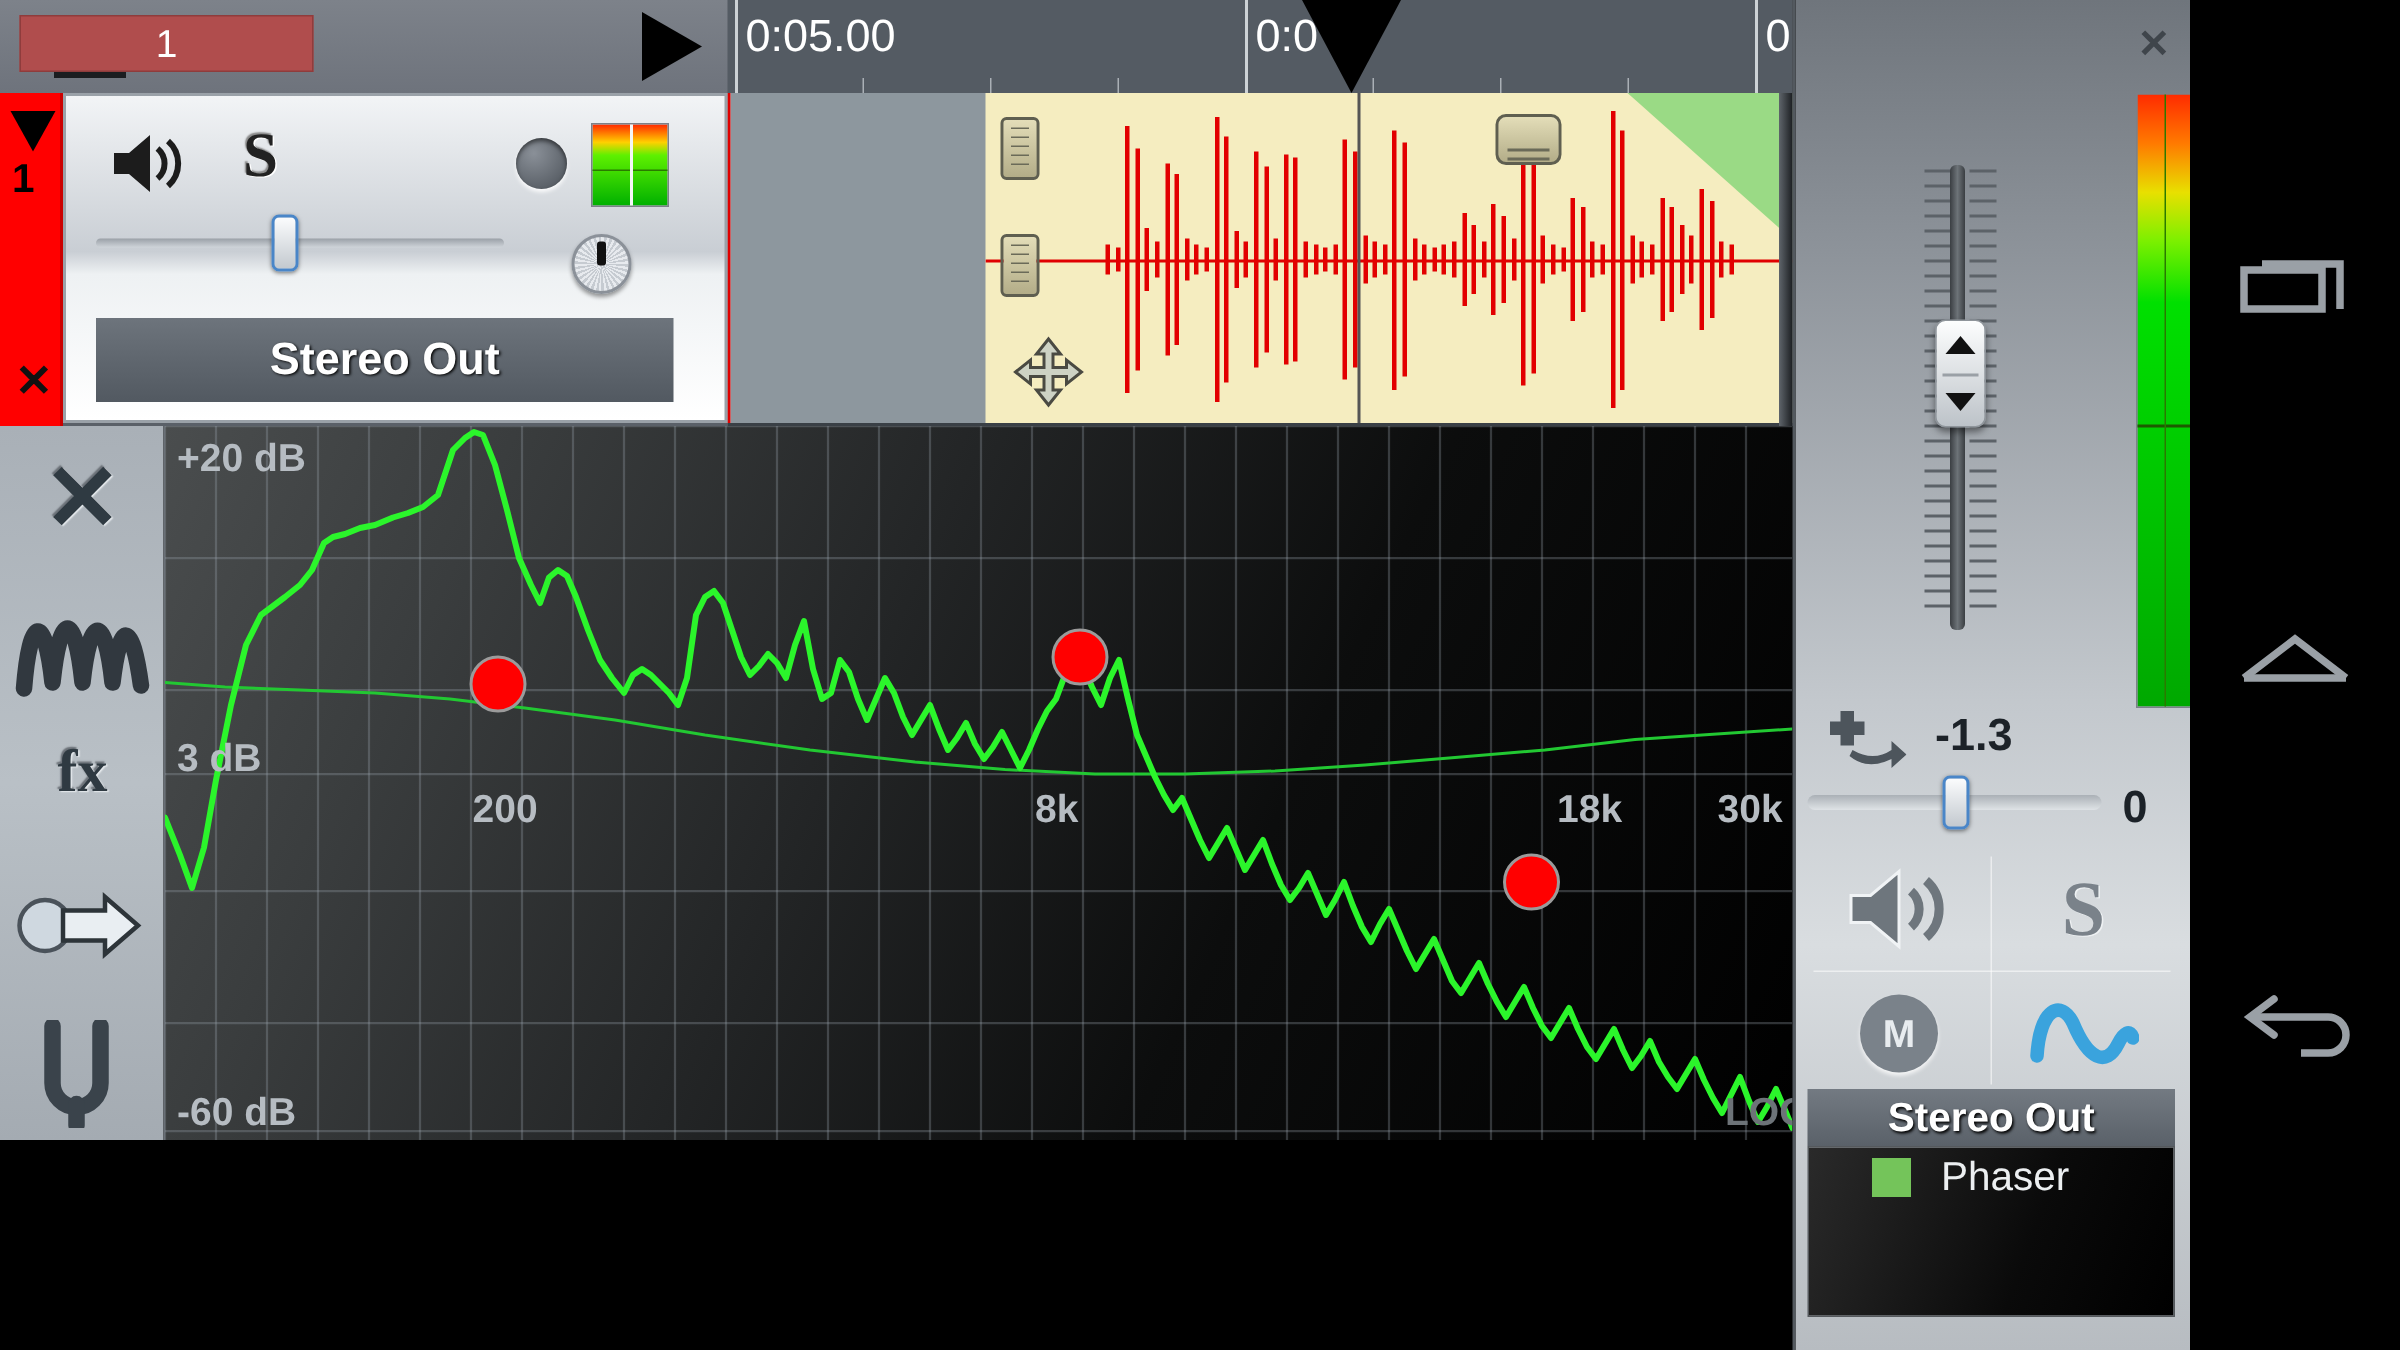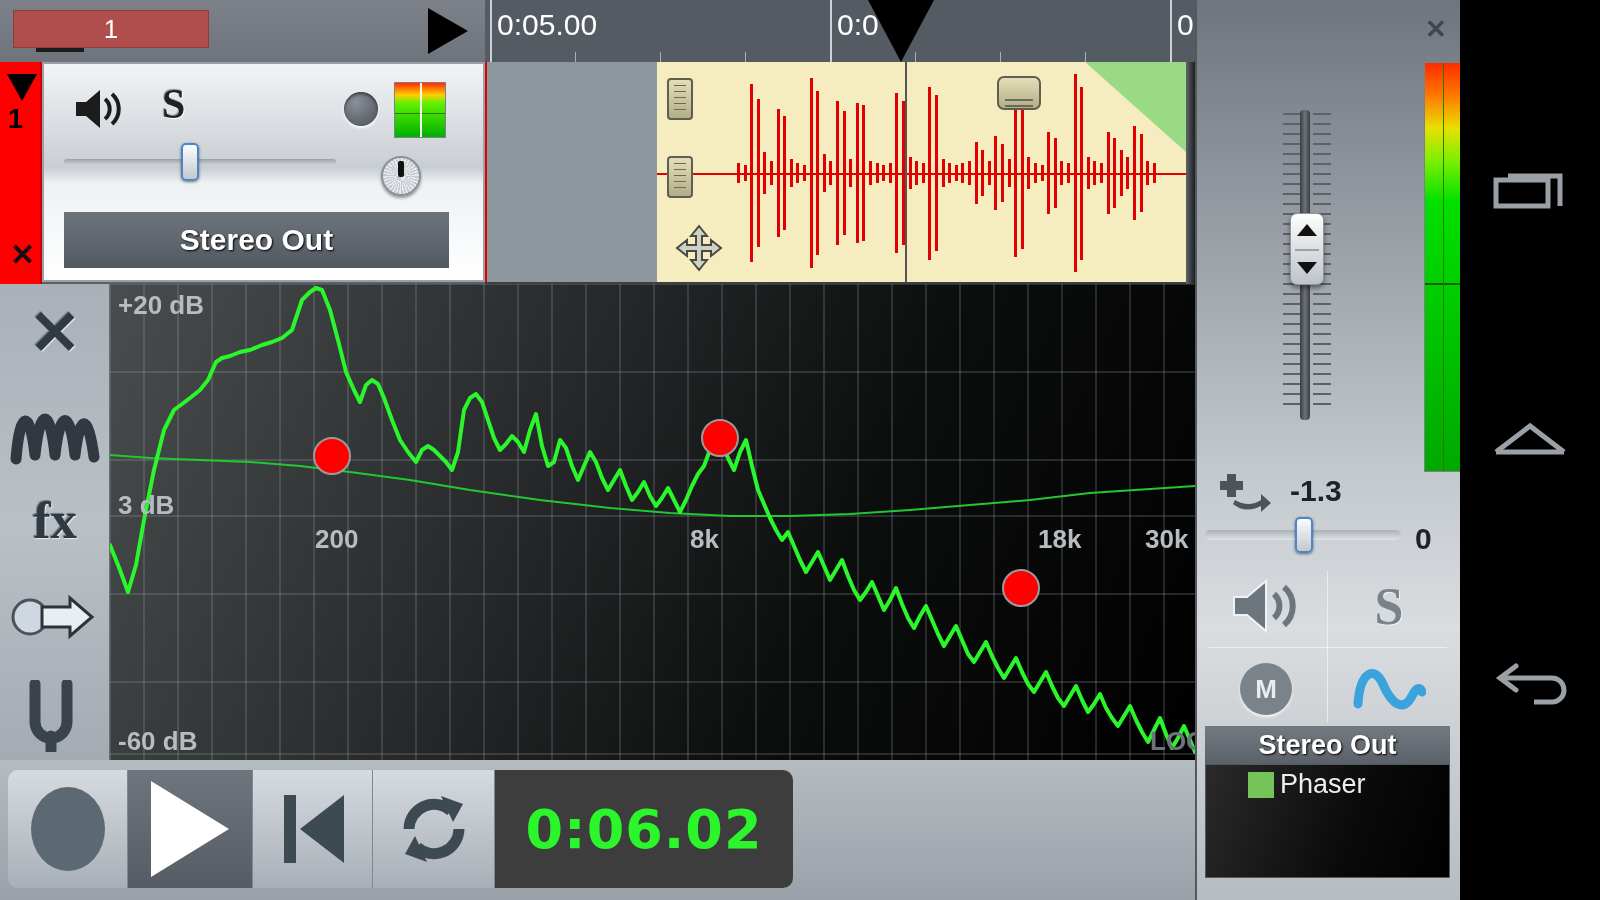--- a/index.html
+++ b/index.html
@@ -158,21 +158,21 @@
   .quad { position:absolute; left:1205px; top:565px; width:245px; height:165px; }
   .quad .cell { position:absolute; width:122px; height:82px; display:flex;
     align-items:center; justify-content:center; }
   .quad .vsep { position:absolute; left:122px; top:6px; width:1px; height:152px; background:rgba(255,255,255,.55); }
   .quad .hsep { position:absolute; left:4px; top:82px; width:238px; height:1px; background:rgba(255,255,255,.55); }
   .stereolabel { position:absolute; left:1205px; top:726px; width:245px; height:38px;
     background:linear-gradient(#737a82,#5a6169); color:#fff; font-size:27px; font-weight:bold;
     display:flex; align-items:center; justify-content:center; text-shadow:1px 1px 2px #000; }
   .fxlist { position:absolute; left:1205px; top:764px; width:245px; height:114px;
     background:linear-gradient(110deg,#2a2a2a,#0a0a0a 60%,#000); border:1px solid #55595d; }
-  .fxitem { position:absolute; left:6px; top:4px; display:flex; align-items:center; gap:6px;padding-left:36px; }
+  .fxitem { position:absolute; left:6px; top:4px; display:flex; align-items:center; gap:20px;padding-left:36px; }
   .fxsw { width:26px; height:26px; background:#74c45a; }
   .fxname { color:#eceff1; font-size:27px; }
 
   
   .navbar { position:absolute; left:1460px; top:0; width:140px; height:900px; background:#000; }
   .navicon { position:absolute; left:0; width:140px; display:flex;
     align-items:center; justify-content:center; }
   .scrollbar-v { position:absolute; left:1186px; top:62px; width:9px; height:222px;
     background:linear-gradient(90deg,#5f656b,#1c1f22); }
 </style>
@@ -333,21 +333,21 @@
   </div>
   <div class="scrollbar-v"></div>
 
   <div class="toolrail">
     <div class="ti" style="top:18px;font-size:62px;line-height:1;">✕</div>
     <div class="ti" style="top:115px;">
       <svg width="90" height="66" viewBox="0 0 90 66">
         <path d="M6 60 C10 10, 20 10, 25 56 C30 8, 40 8, 45 56 C50 10, 60 10, 65 56 C70 14, 78 14, 84 58" stroke="#31383f" stroke-width="11" fill="none" stroke-linecap="round" stroke-linejoin="round"></path>
       </svg>
     </div>
-    <div class="ti" style="top:210px;font-size:53px;font-family:'Liberation Serif',serif;line-height:1;">fx</div>
+    <div class="ti" style="top:210px;font-size:40px;font-family:'Liberation Serif',serif;line-height:1;">fx</div>
     <div class="ti" style="top:305px;">
       <svg width="94" height="56" viewBox="0 0 94 56">
         <circle cx="22" cy="28" r="17" fill="#cfd8e0" stroke="#4a525a" stroke-width="3"></circle>
         <path d="M34 18 h28 v-9 l22 19 -22 19 v-9 h-28 z" fill="#e9eef2" stroke="#2d3439" stroke-width="3"></path>
       </svg>
     </div>
     <div class="ti" style="top:396px;">
       <svg width="80" height="72" viewBox="0 0 80 72">
         <path d="M20 4 L20 42 a16 16 0 0 0 32 0 L52 4" stroke="#3a434b" stroke-width="11" fill="none" stroke-linecap="round"></path>
         <path d="M36 56 L36 70" stroke="#3a434b" stroke-width="11" stroke-linecap="round"></path>
@@ -405,46 +405,20 @@
     <div class="lbl" style="left:8px; top:6px">+20 dB</div>
     <div class="lbl" style="left:8px; top:206px">3 dB</div>
     <div class="lbl" style="left:8px; top:442px">-60 dB</div>
     <div class="lbl" style="left:205px; top:240px">200</div>
     <div class="lbl" style="left:580px; top:240px">8k</div>
     <div class="lbl" style="left:928px; top:240px">18k</div>
     <div class="lbl" style="left:1035px; top:240px">30k</div>
     <div class="lbl" style="left:1040px; top:442px; color:#6d7378">LOG</div>
   </div>
 
-  <div class="transport">
-    <div class="tbtn r1" style="left:8px; width:120px">
-      <div style="width:74px;height:84px;border-radius:50%;background:#5d6972;"></div>
-    </div>
-    <div class="tbtn dark" style="left:128px; width:125px">
-      <div style="width:0;height:0;border-left:78px solid #fff;border-top:48px solid transparent;border-bottom:48px solid transparent;"></div>
-    </div>
-    <div class="tbtn" style="left:253px; width:120px">
-      <svg width="70" height="76" viewBox="0 0 70 76">
-        <rect x="6" y="4" width="12" height="68" fill="#3e4a52"></rect>
-        <path d="M66 4 L22 38 L66 72 Z" fill="#3e4a52"></path>
-      </svg>
-    </div>
-    <div class="tbtn" style="left:373px; width:122px">
-      <svg width="78" height="78" viewBox="0 0 78 78">
-        <path d="M14 39 a25 25 0 0 1 42-18" stroke="#3e4a52" stroke-width="11" fill="none"></path>
-        <path d="M64 39 a25 25 0 0 1 -42 18" stroke="#3e4a52" stroke-width="11" fill="none"></path>
-        <path d="M46 6 L68 14 L58 32 Z" fill="#3e4a52"></path>
-        <path d="M32 72 L10 64 L20 46 Z" fill="#3e4a52"></path>
-      </svg>
-    </div>
-    <div class="timebox">
-      <span>0:06.02</span>
-    </div>
-
-  </div>
 
   <div class="mixpanel"></div>
   <div class="mixhead">1</div>
   <div class="mixclose" style="left:1425px">✕</div>
 
   <div class="ticks" style="left:1283px">
     <i></i>
       <i></i>
       <i></i>
       <i></i>

